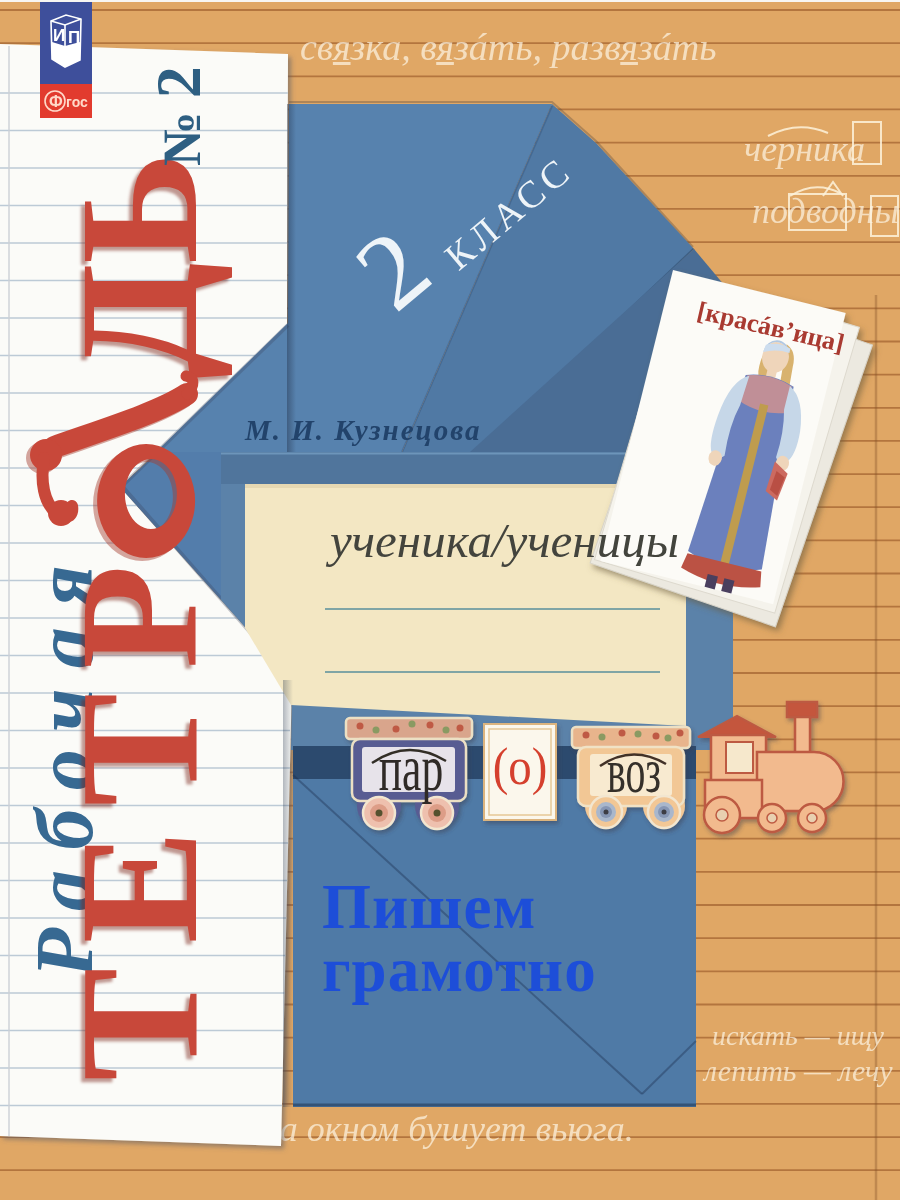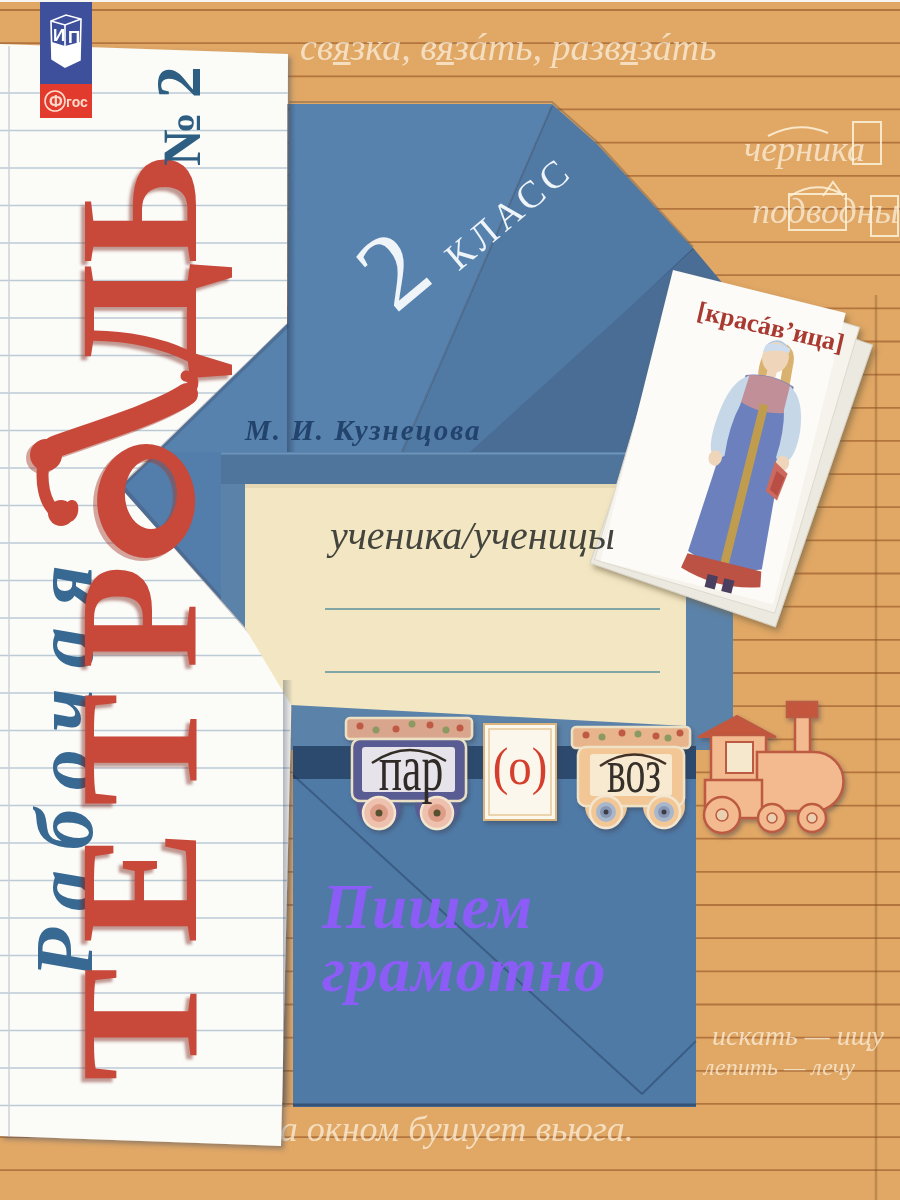--- a/index.html
+++ b/index.html
@@ -67,21 +67,21 @@
   </svg>
 
   <div class="hw" style="left:300px;top:25px;font-size:38px;">св<span style="text-decoration:underline">я</span>зка, в<span style="text-decoration:underline">я</span>зáть, разв<span style="text-decoration:underline">я</span>зáть</div>
 
   <div class="hw" style="left:744px;top:128px;font-size:36px;">черника</div>
 
   <div class="hw" style="left:752px;top:190px;font-size:36px;">подводный</div>
 
   <div class="hw" style="left:712px;top:1020px;font-size:28px;">искать — ищу</div>
 
-  <div class="hw" style="left:704px;top:1054px;font-size:24px;">лепить — лечу</div>
+  <div class="hw" style="left:704px;top:1054px;font-size:30px;">лепить — лечу</div>
 
   <div class="hw" style="left:262px;top:1108px;font-size:36px;">За окном бушует вьюга.</div>
 
   <svg class="abs" style="left:0;top:0;" width="900" height="1200" viewBox="0 0 900 1200">
     <defs>
       <filter id="psh" x="-5%" y="-5%" width="115%" height="110%">
         <feDropShadow dx="3" dy="3" stdDeviation="2.5" flood-color="#555a66" flood-opacity="0.55"></feDropShadow>
       </filter>
       <clipPath id="pclip">
         <polygon points="0,44 288,54 287,325 120,487 292,680 281,1146 0,1136"></polygon>
@@ -308,23 +308,23 @@
   </svg>
 
   <div class="abs" style="left:245px;top:394px;font-size:29px;font-weight:bold;font-style:italic;color:#22436b;letter-spacing:2px;margin-top:20px;">М. И. Кузнецова</div>
 
   <div class="abs" style="left:372px;top:233px;transform:rotate(-40deg);transform-origin:0 50%;
        color:#eef4f8;white-space:nowrap;line-height:1;">
     <span style="font-size:108px;">2</span>
     <span style="font-size:38px;letter-spacing:5px;position:relative;top:8px;margin-left:18px;">КЛАСС</span>
   </div>
 
-  <div class="abs" style="left:330px;top:512px;font-size:40px;font-style:italic;color:#43443d;">ученика/ученицы</div>
-
-  <div class="abs" style="left:322px;top:876px;font-size:63px;font-style:italic;font-weight:bold;color:#8b5cf6;line-height:1.0;letter-spacing:1px;">Пишем<br>грамотно</div>
+  <div class="abs" style="left:330px;top:512px;font-size:49px;font-style:italic;color:#43443d;">ученика/ученицы</div>
+
+  <div class="abs" style="left:322px;top:876px;font-size:63px;font-weight:bold;color:#1d4ed8;line-height:1.0;letter-spacing:1px;">Пишем<br>грамотно</div>
 
   <div class="abs" style="left:351px;top:730px;width:120px;text-align:center;font-size:66px;color:#2f2a26;transform:scaleX(0.66);transform-origin:50% 50%;">пар</div>
 
   <div class="abs" style="left:484px;top:737px;width:72px;text-align:center;font-size:52px;color:#d5402e;transform:scaleX(0.9);transform-origin:50% 50%;">(о)</div>
 
   <div class="abs" style="left:574px;top:734px;width:120px;text-align:center;font-size:64px;color:#35302a;transform:scaleX(0.62);transform-origin:50% 50%;">воз</div>
 
   <div class="abs" style="left:701px;top:296px;transform:rotate(13deg);transform-origin:0 0;
        font-size:26px;font-weight:bold;color:#a93a31;white-space:nowrap;">[красáв’ица]</div>
 

